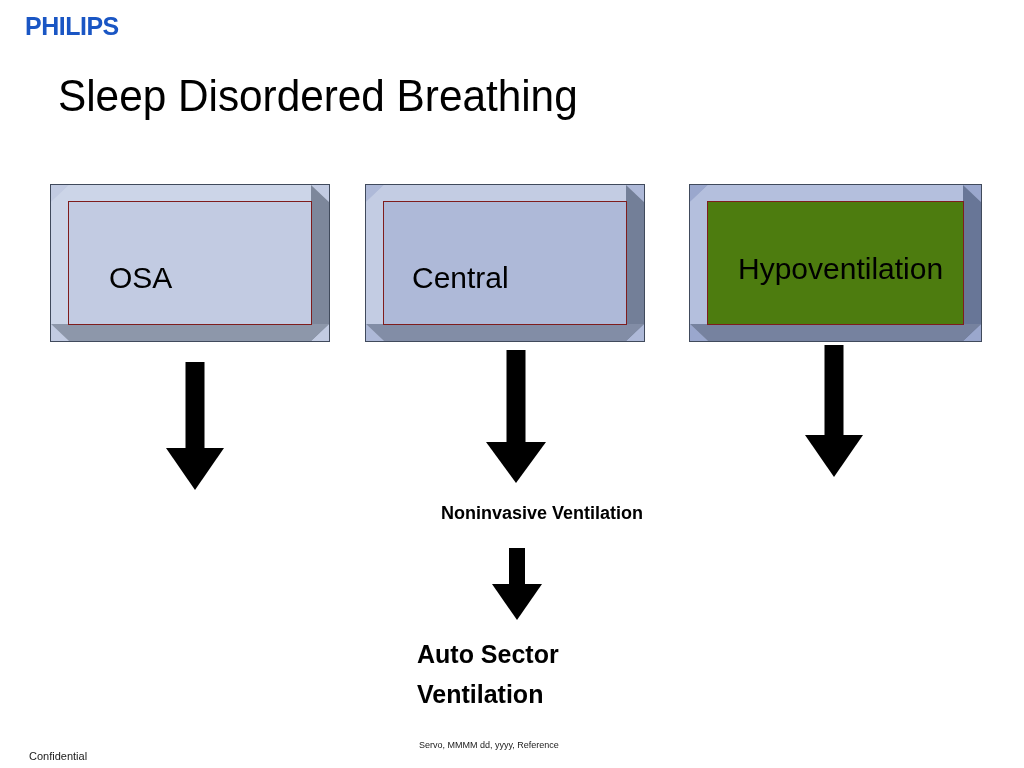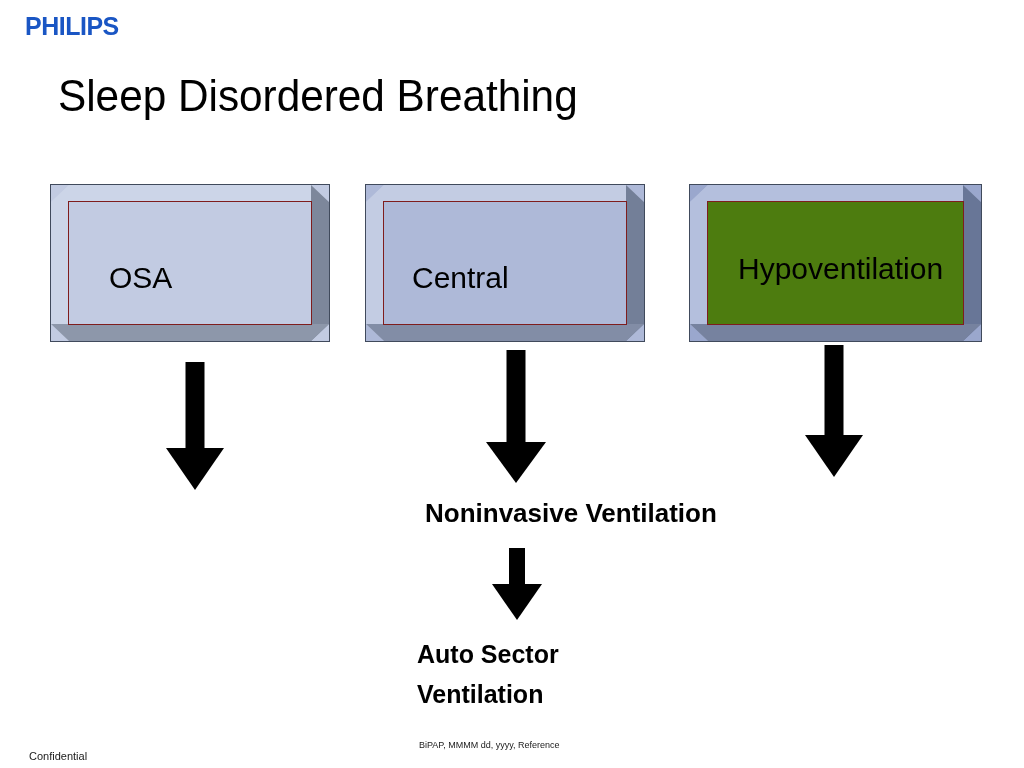--- a/index.html
+++ b/index.html
@@ -132,23 +132,23 @@
     white-space: pre-line;
   }
   #therapy-list {
     left: 126px;
     top: 527px;
     font-size: 28px;
     line-height: 44px;
     font-weight: normal;
   }
   #niv-label {
-    left: 425px;
+    left: 441px;
     top: 496px;
-    font-size: 26px;
+    font-size: 18px;
     font-weight: bold;
     line-height: 34px;
     white-space: nowrap;
   }
   #asv-label {
     left: 417px;
     top: 634px;
     font-size: 25px;
     font-weight: bold;
     line-height: 40px;
@@ -239,15 +239,15 @@
   </div>
 
 
   <div class="textblock" id="niv-label">Noninvasive Ventilation</div>
 
   <div class="textblock" id="asv-label">Auto Sector
 Ventilation</div>
 
   <div id="footer-confidential">Confidential</div>
 
-  <div id="footer-reference">BiPAP, MMMM dd, yyyy, Reference</div>
+  <div id="footer-reference">Servo, MMMM dd, yyyy, Reference</div>
 
 </div>
 
 </body></html>

